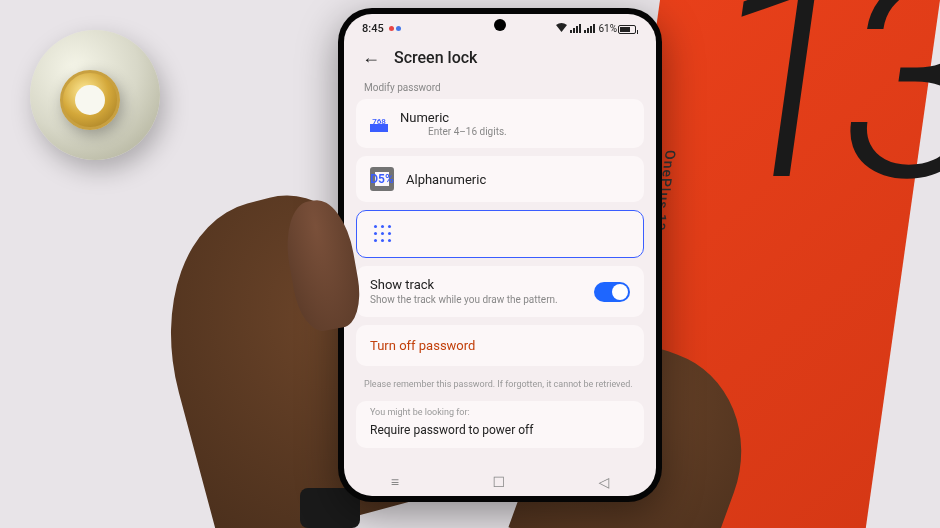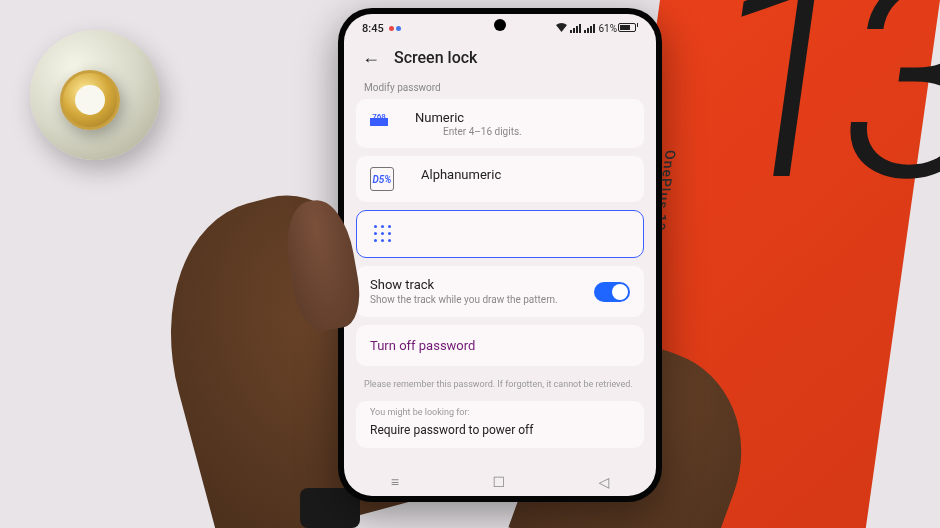--- a/index.html
+++ b/index.html
@@ -164,21 +164,21 @@
       height: 9px;
     }
 
     .bar {
       width: 2px;
       background: #222;
     }
 
     .battery {
       display: flex;
-      align-items: flex-start;
+      align-items: flex-end;
       gap: 1px;
     }
 
     .battery-body {
       width: 18px;
       height: 9px;
       border: 1px solid #222;
       border-radius: 2px;
       position: relative;
     }
@@ -232,22 +232,22 @@
     }
 
     .card {
       background: #fcf7f8;
       border-radius: 10px;
       margin-bottom: 8px;
     }
 
     .option-item {
       display: flex;
-      align-items: flex-start;
-      gap: 27px;
+      align-items: center;
+      gap: 12px;
       padding: 11px 14px;
       cursor: pointer;
     }
 
     .option-item.selected-border {
       border: 1.5px solid #3a5dff;
       border-radius: 10px;
     }
 
     .option-icon {
@@ -266,24 +266,23 @@
       color: #3a5dff;
       border-bottom: 2px solid #3a5dff;
       font-size: 8px;
       padding-bottom: 2px;
       height: 16px;
       width: 18px;
     }
 
     .icon-alpha {
       color: #3a5dff;
-      border: 1px solid #737373;
+      border: 5px solid #737373;
       border-radius: 3px;
-      font-size: 10px;
-      font-style: italic;
+      font-size: 12px;
     }
 
     .icon-pattern {
       display: grid;
       grid-template-columns: repeat(3, 1fr);
       gap: 3px;
       width: 18px;
       height: 18px;
     }
 
@@ -355,21 +354,21 @@
       top: 2px;
       width: 16px;
       height: 16px;
       background: #fff;
       border-radius: 50%;
     }
 
     .danger-item {
       padding: 13px 14px;
       font-size: 13px;
-      color: #701a75;
+      color: #c2410c;
       cursor: pointer;
     }
 
     .help-text {
       font-size: 9px;
       color: #999;
       padding: 4px 8px 10px 8px;
       line-height: 1.4;
     }
 

